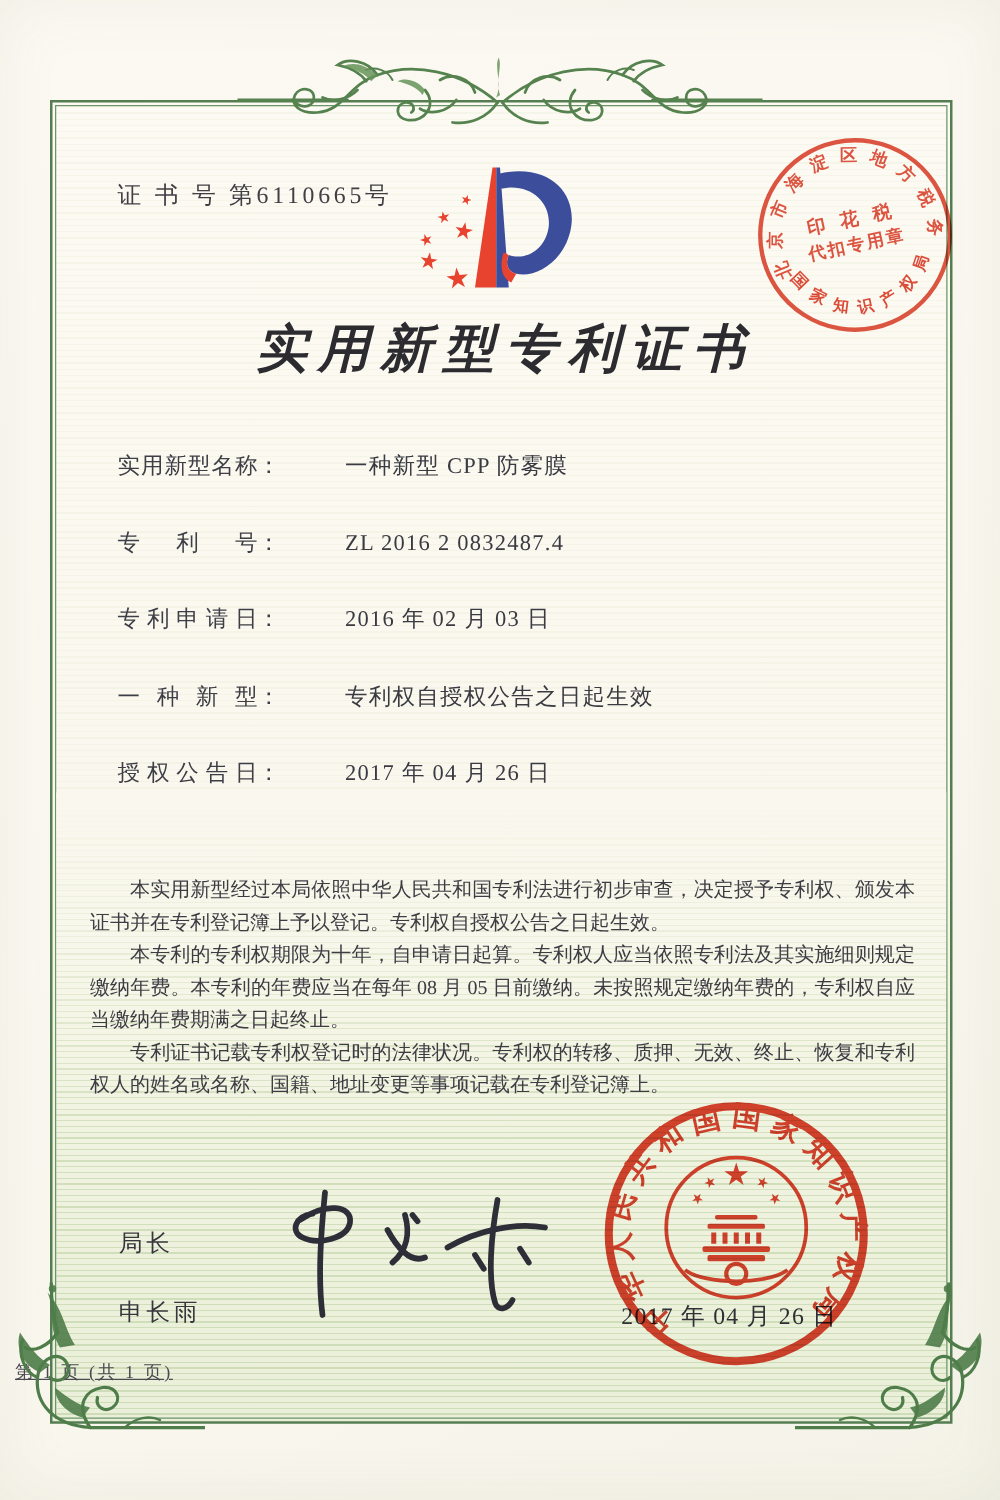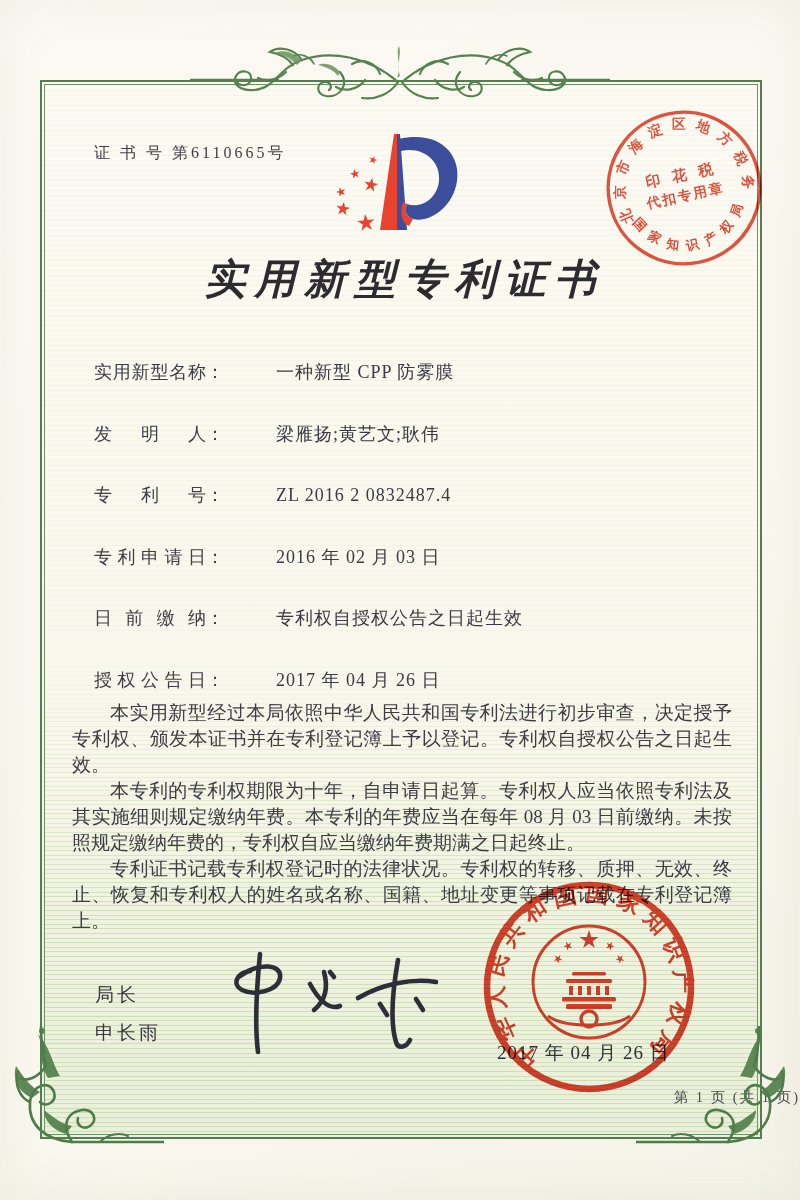--- a/index.html
+++ b/index.html
@@ -31,51 +31,51 @@
       repeating-linear-gradient(180deg,rgba(142,178,108,.30) 0px,rgba(142,178,108,.30) 1px,rgba(244,246,228,0) 1px,rgba(244,246,228,0) 4.6px);
     pointer-events:none;
   }
   .guilloche-top{
     position:absolute;left:3px;right:3px;top:3px;height:640px;
     background:repeating-linear-gradient(180deg,rgba(150,180,120,.07) 0px,rgba(150,180,120,.07) 1px,rgba(244,246,228,0) 1px,rgba(244,246,228,0) 5px);
     pointer-events:none;
   }
   .cert-no{
     position:absolute;left:94px;top:143px;
-    font-size:16px;letter-spacing:3px;color:#403f45;
+    font-size:19px;letter-spacing:3px;color:#403f45;
   }
   .logo{position:absolute;left:303px;top:124px;width:194px;height:120px;}
   .title{
     position:absolute;left:0;right:0;top:252px;text-align:center;
     font-size:41px;font-weight:700;letter-spacing:9px;text-indent:9px;color:#2c2b30;font-style:italic;
   }
   .fields{position:absolute;left:94px;top:360px;width:620px;}
   .field-row{height:61.5px;font-size:18px;white-space:nowrap;}
   .field-label{
     display:inline-block;width:112px;color:#3e3e46;
     text-align:justify;text-align-last:justify;vertical-align:top;font-family:Liberation Mono, monospace;
   }
   .field-colon{color:#3e3e46;margin-right:8px;}
   .field-value{color:#3a3a42;letter-spacing:1px;margin-left:44px;}
   .body-text{
     position:absolute;left:72px;right:68px;top:700px;
-    font-size:19px;line-height:26px;color:#3d3c43;text-align:justify;
+    font-size:16px;line-height:26px;color:#3d3c43;text-align:justify;
   }
   .body-text p{margin:0;text-indent:2em;}
   .signer{position:absolute;left:95px;top:982px;font-size:19px;color:#37363d;
     font-family:"Liberation Sans","DejaVu Sans",sans-serif;}
-  .signer div{margin-bottom:12px;letter-spacing:3px;}
+  .signer div{margin-bottom:29px;letter-spacing:3px;}
   .signature-svg{position:absolute;left:202px;top:944px;width:252px;height:118px;}
   .issue-date{
     position:absolute;left:497px;top:1040px;font-size:19px;letter-spacing:1px;
     color:#33333e;z-index:6;mix-blend-mode:multiply;
   }
   .page-footer{
-    position:absolute;left:12px;right:0;top:1088px;text-align:right;
-    font-size:14.5px;letter-spacing:2px;color:#4a4a50;
+    position:absolute;left:12px;right:0;top:1088px;text-align:left;
+    font-size:14.5px;letter-spacing:2px;color:#4a4a50;text-decoration:underline;
   }
   .main-seal{
     position:absolute;left:478px;top:876px;width:222px;height:222px;z-index:5;
     mix-blend-mode:multiply;opacity:.95;
   }
   .tax-seal{
     position:absolute;left:600px;top:104px;width:168px;height:168px;
     transform:rotate(-12deg);mix-blend-mode:multiply;opacity:.9;z-index:3;
   }
   .ornament-top{position:absolute;left:190px;top:38px;width:420px;height:80px;z-index:2;}
@@ -193,39 +193,36 @@
     <text x="82" y="94" text-anchor="middle" font-size="13.5" letter-spacing="2" font-weight="700" fill="#dd4530">代扣专用章</text>
   </svg>
 
   <div class="title">实用新型专利证书</div>
 
   <div class="fields">
     <div class="field-row">
       <span class="field-label">实用新型名称</span><span class="field-colon">：</span><span class="field-value">一种新型 CPP 防雾膜</span>
     </div>
     <div class="field-row">
-      <span class="field-label">发明人</span><span class="field-colon">：</span><span class="field-value">梁雁扬;黄艺文;耿伟</span>
-    </div>
-    <div class="field-row">
       <span class="field-label">专利号</span><span class="field-colon">：</span><span class="field-value">ZL 2016 2 0832487.4</span>
     </div>
     <div class="field-row">
       <span class="field-label">专利申请日</span><span class="field-colon">：</span><span class="field-value">2016 年 02 月 03 日</span>
     </div>
     <div class="field-row">
-      <span class="field-label">日前缴纳</span><span class="field-colon">：</span><span class="field-value">专利权自授权公告之日起生效</span>
+      <span class="field-label">一种新型</span><span class="field-colon">：</span><span class="field-value">专利权自授权公告之日起生效</span>
     </div>
     <div class="field-row">
       <span class="field-label">授权公告日</span><span class="field-colon">：</span><span class="field-value">2017 年 04 月 26 日</span>
     </div>
   </div>
 
   <div class="body-text">
     <p>本实用新型经过本局依照中华人民共和国专利法进行初步审查，决定授予专利权、颁发本证书并在专利登记簿上予以登记。专利权自授权公告之日起生效。</p>
-    <p>本专利的专利权期限为十年，自申请日起算。专利权人应当依照专利法及其实施细则规定缴纳年费。本专利的年费应当在每年 08 月 03 日前缴纳。未按照规定缴纳年费的，专利权自应当缴纳年费期满之日起终止。</p>
+    <p>本专利的专利权期限为十年，自申请日起算。专利权人应当依照专利法及其实施细则规定缴纳年费。本专利的年费应当在每年 08 月 05 日前缴纳。未按照规定缴纳年费的，专利权自应当缴纳年费期满之日起终止。</p>
     <p>专利证书记载专利权登记时的法律状况。专利权的转移、质押、无效、终止、恢复和专利权人的姓名或名称、国籍、地址变更等事项记载在专利登记簿上。</p>
   </div>
 
   <div class="signer">
     <div>局长</div>
     <div>申长雨</div>
   </div>
 
   <svg class="signature-svg" viewBox="0 0 252 118">
     <g stroke="#2e2e38" stroke-width="4.6" fill="none" stroke-linecap="round" stroke-linejoin="round">

